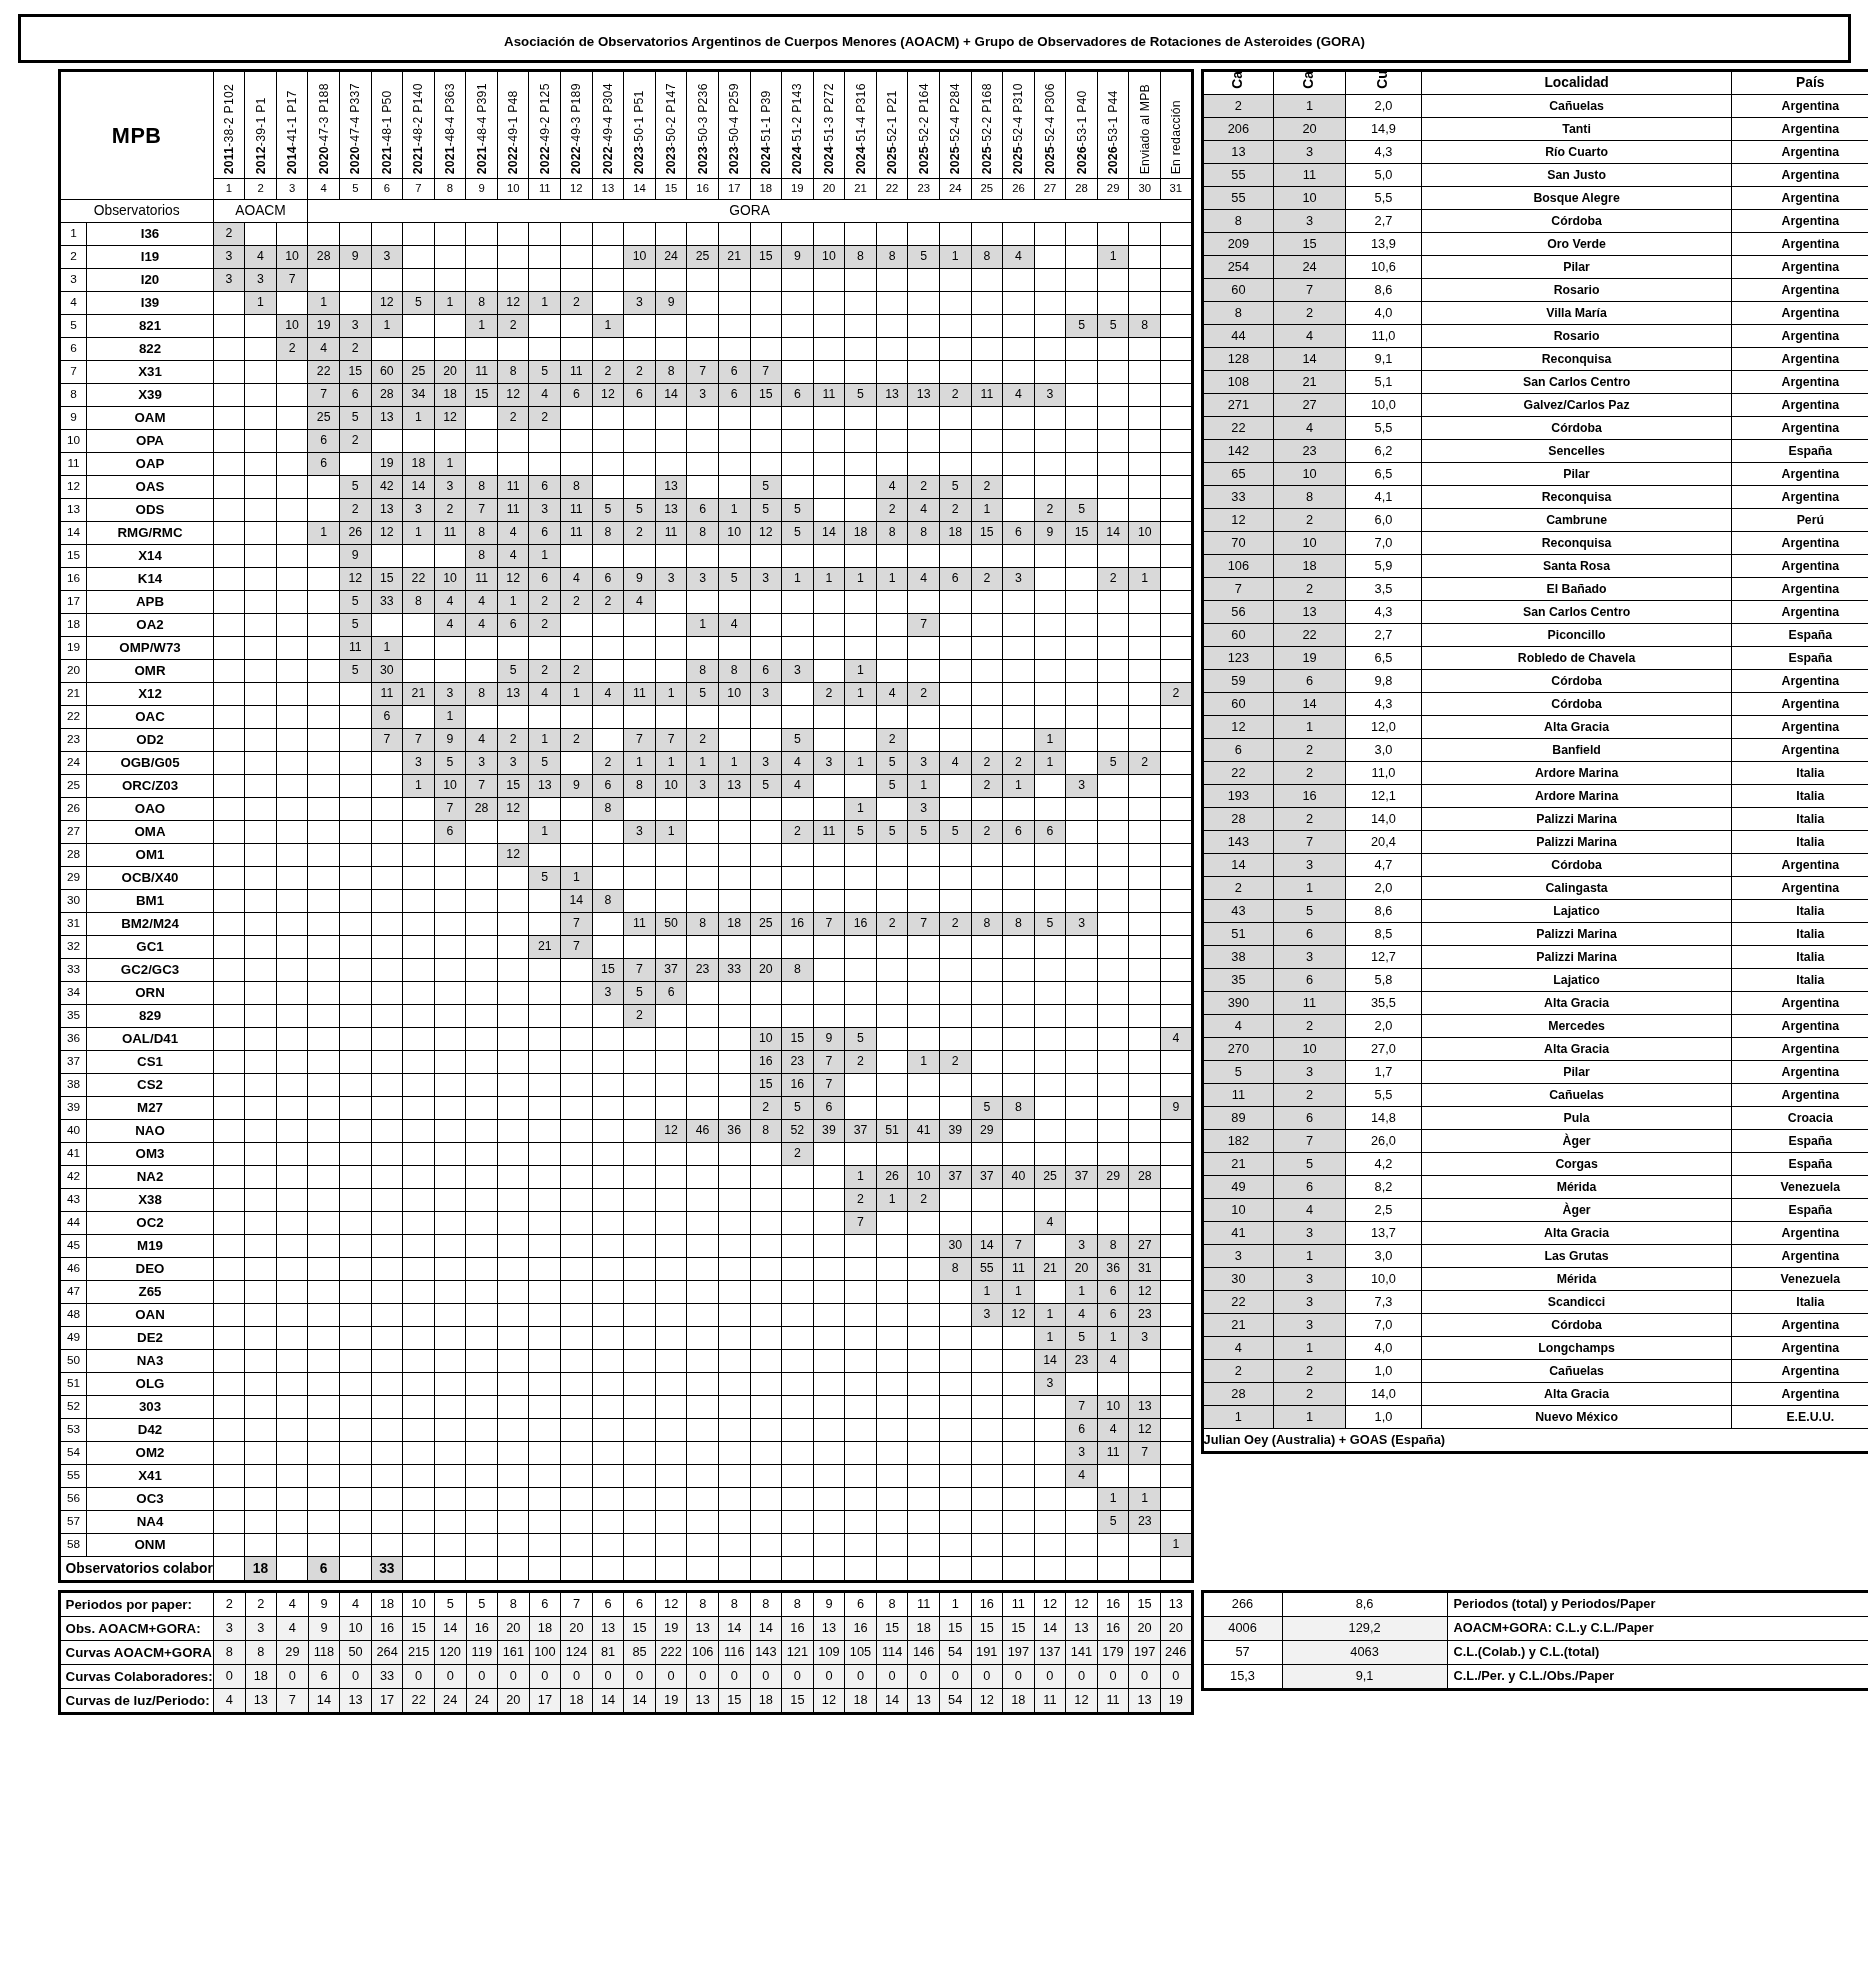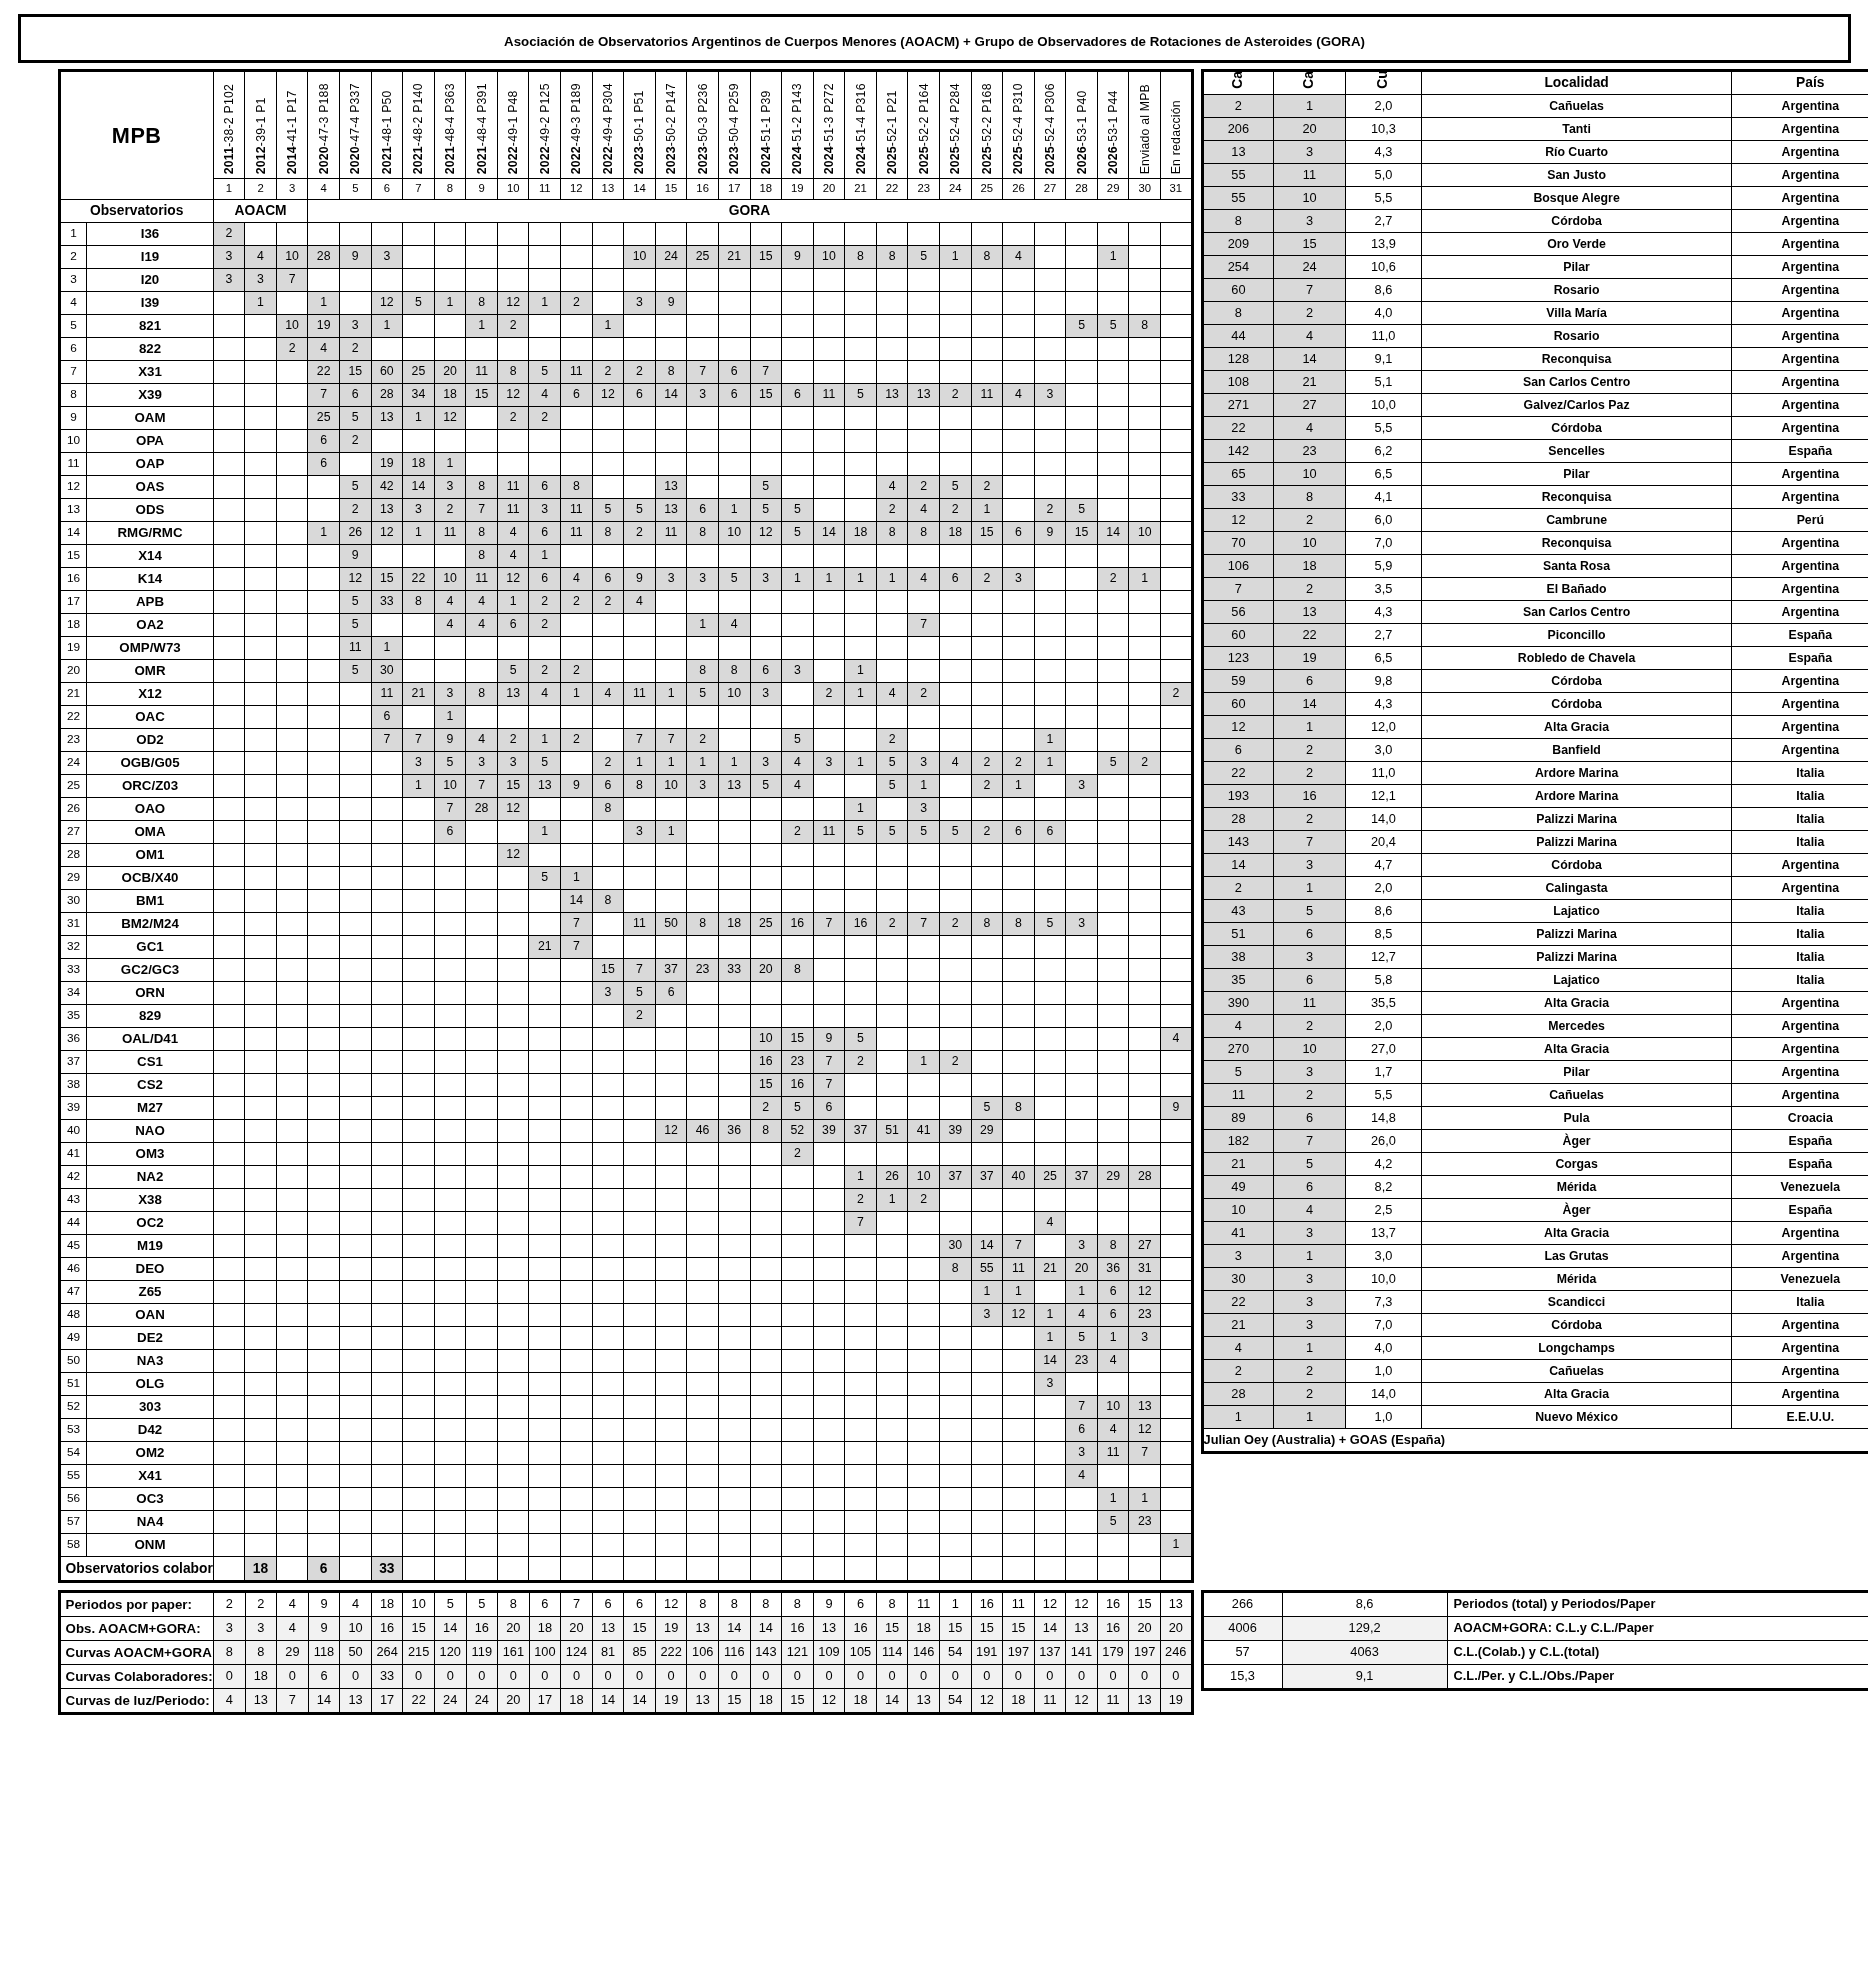--- a/index.html
+++ b/index.html
@@ -100,21 +100,21 @@
 
   .mpb-cell{
     font-size:21.7px;
     font-weight:bold;
     letter-spacing:0.5px;
   }
 
   .grp-row td{
     height:21.7px;
     font-size:13.8px;
-    font-weight:bold;
+    font-weight:normal;
   }
 
   
   .r td{height:22px;}
   .num-col{font-size:11.8px;}
   .obs-col{font-weight:bold;font-size:13.3px;}
   .fill{background:#d9d9d9;}
 
   .colab-row td{
     height:23.6px;
@@ -2442,21 +2442,21 @@
             <tr>
               <td class="qty fill">2</td>
               <td class="qty fill">1</td>
               <td class="qty">2,0</td>
               <td class="loc">Cañuelas</td>
               <td class="ctry">Argentina</td>
             </tr>
             <tr>
               <td class="qty fill">206</td>
               <td class="qty fill">20</td>
-              <td class="qty">10,3</td>
+              <td class="qty">14,9</td>
               <td class="loc">Tanti</td>
               <td class="ctry">Argentina</td>
             </tr>
             <tr>
               <td class="qty fill">13</td>
               <td class="qty fill">3</td>
               <td class="qty">4,3</td>
               <td class="loc">Río Cuarto</td>
               <td class="ctry">Argentina</td>
             </tr>

